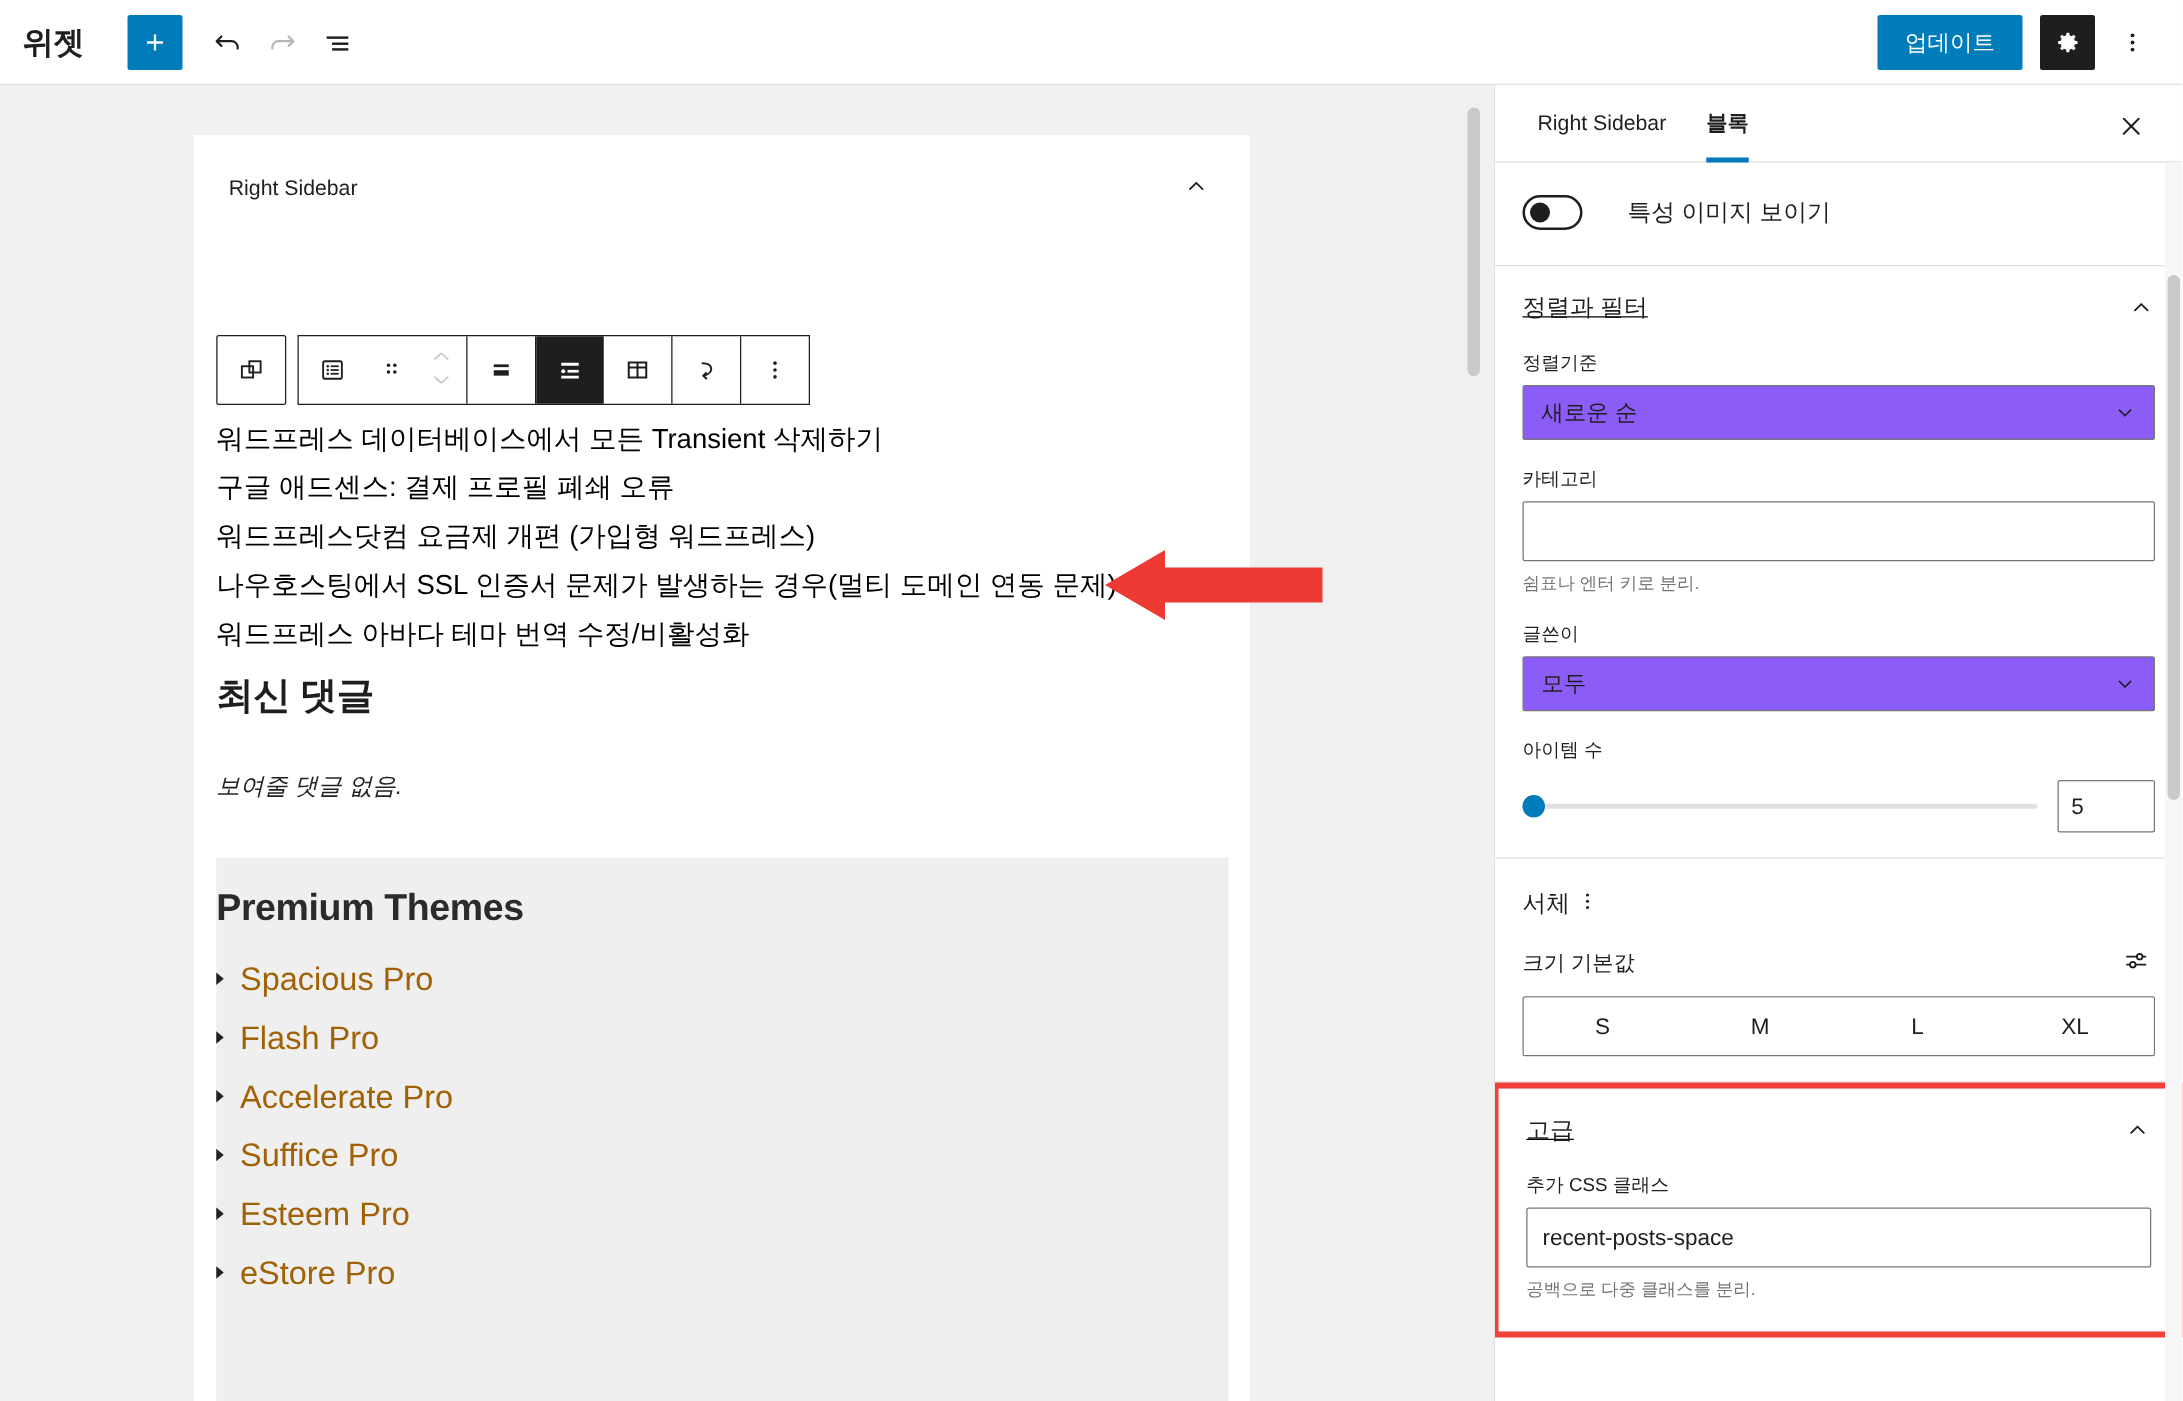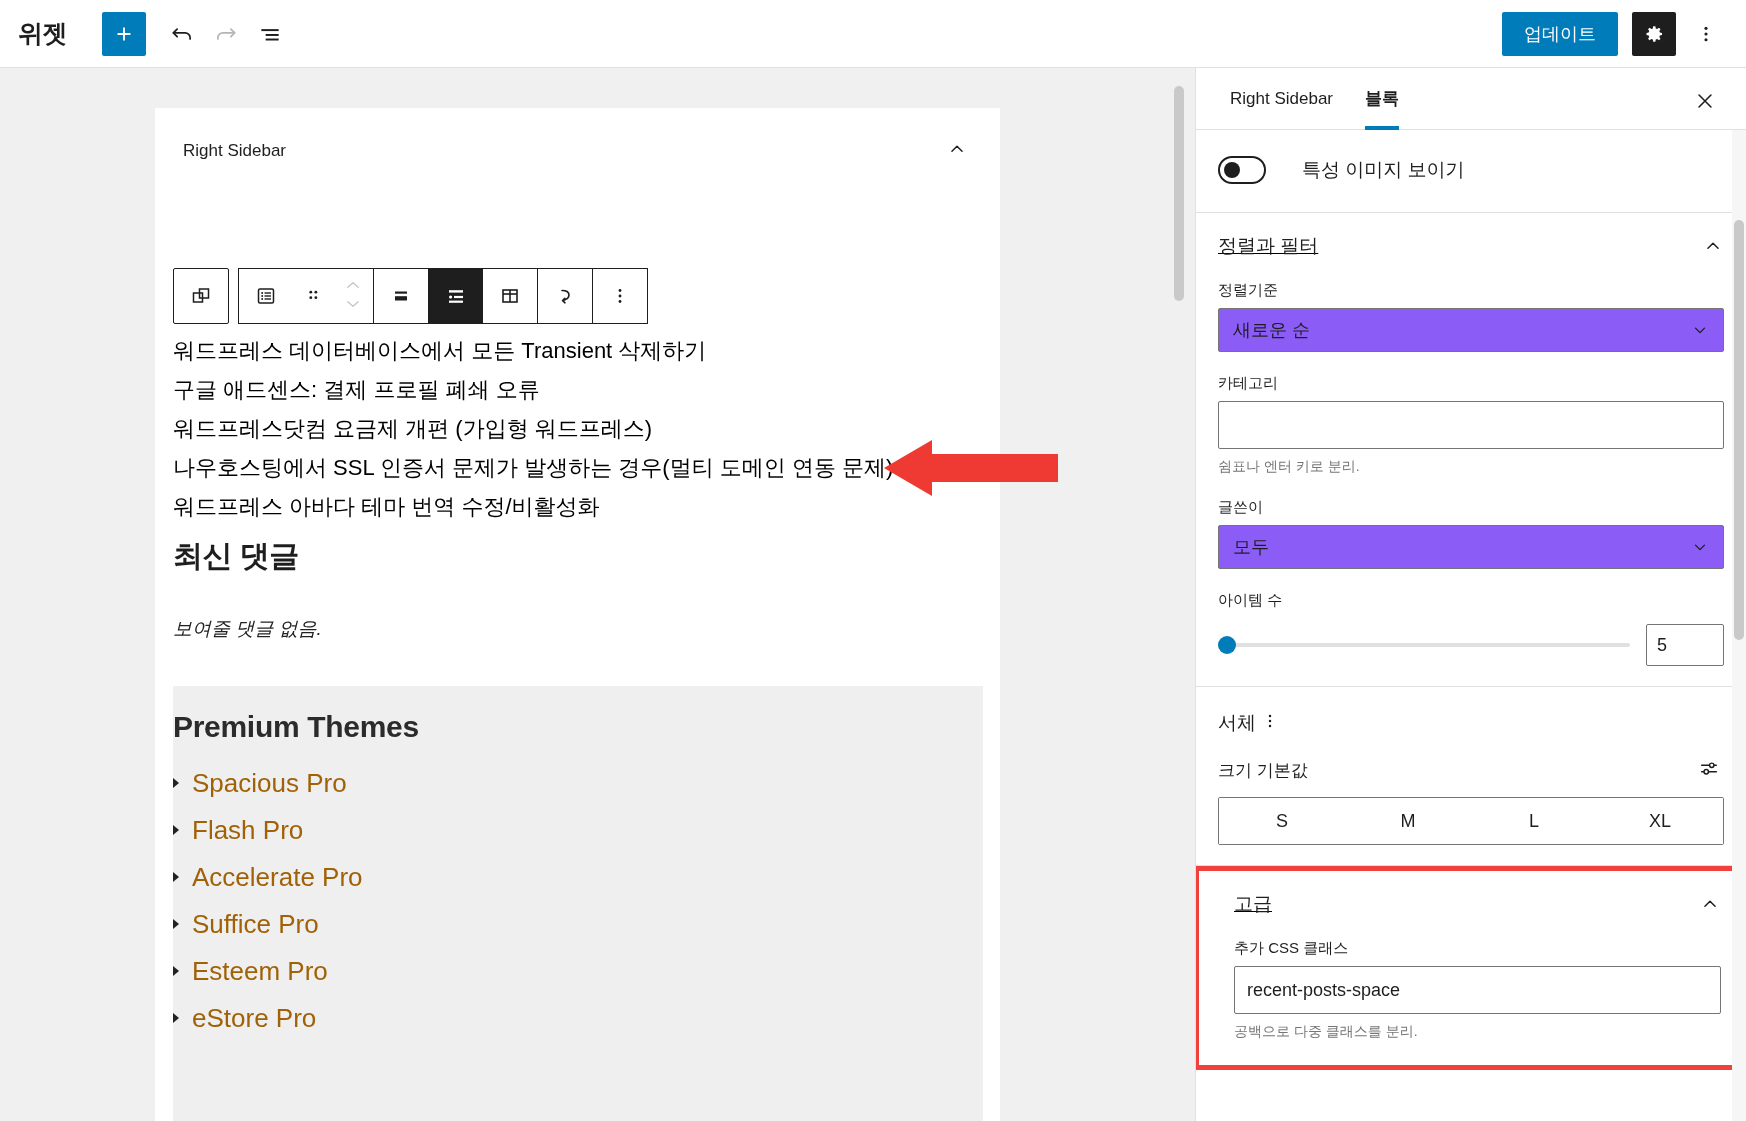--- a/index.html
+++ b/index.html
@@ -229,21 +229,21 @@
   }
   .seg-btn {
     flex: 1; background: #fff; border: none; cursor: pointer;
     font-size: 18px; color: #1e1e1e; font-family: "Liberation Sans", sans-serif;
   }
 
   .advanced-wrap {
     border: 5px solid #f0413c; margin: 0 -2px;
     position: relative;
   }
-  .advanced-inner { padding: 20px 22px 24px 22px; background: #fff; margin-left: 13px; }
+  .advanced-inner { padding: 20px 22px 24px 22px; background: #fff; }
 
   .sb-scroll {
     position: absolute; top: 62px; right: 0; width: 14px; height: 991px;
     background: #f6f6f6;
   }
   .sb-scroll .thumb {
     position: absolute; top: 90px; left: 2px; width: 10px; height: 420px;
     background: #c9c9c9; border-radius: 5px;
   }
 </style>

